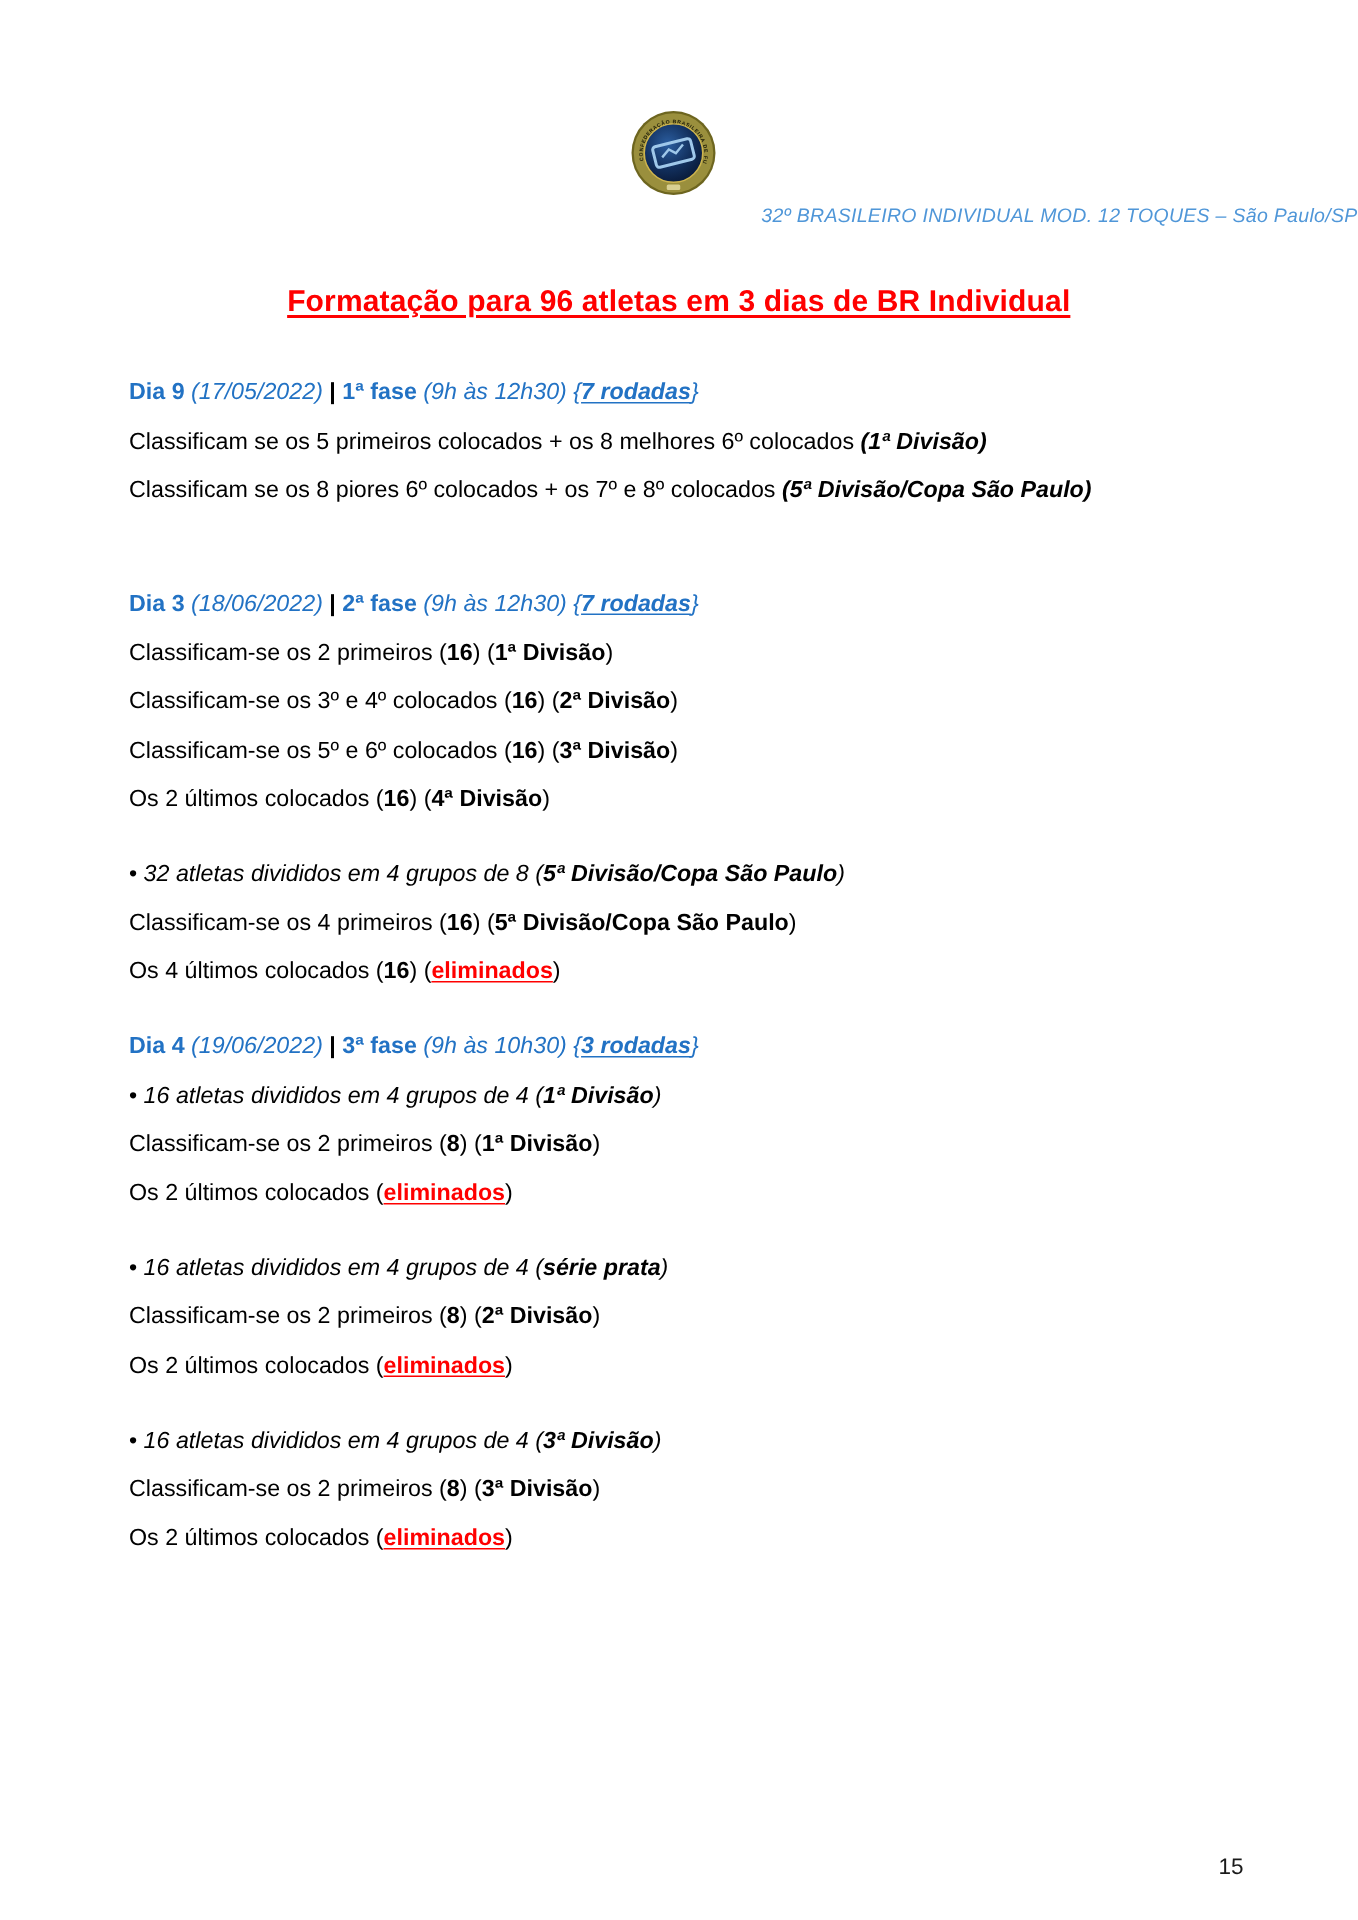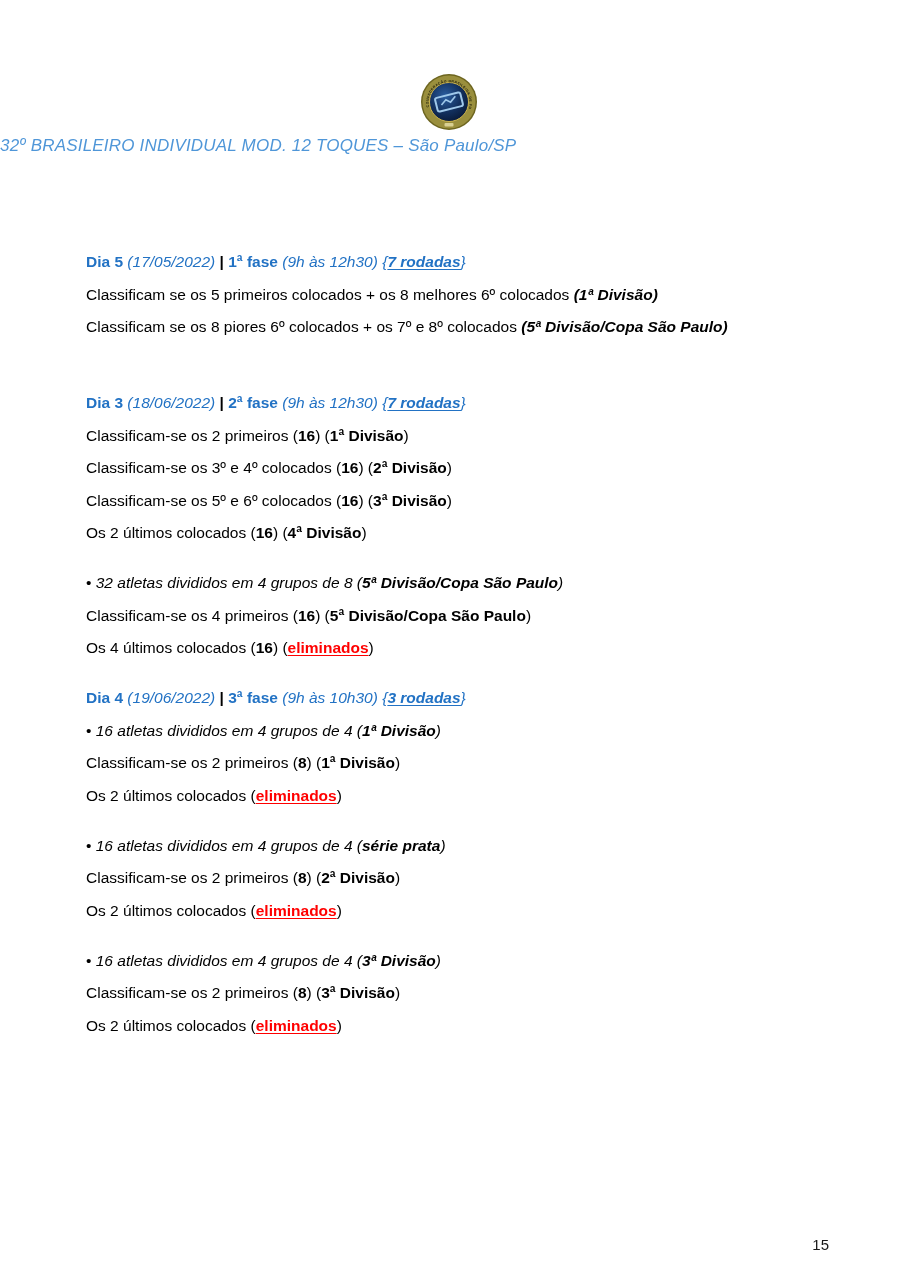--- a/index.html
+++ b/index.html
@@ -13,22 +13,22 @@
   }
   .page { position: absolute; inset: 0; }
 
   
   .logo-wrap { position: absolute; top: 73px; left: 420px; width: 58px; height: 58px; }
 
   
   .doc-title {
     position: absolute;
     top: 136px; left: 0; right: 0;
-    text-align: left;
-    font-size: 17px;
+    text-align: right;
+    font-size: 13px;
     font-style: italic;
     color: var(--title-blue, #4f96d8);
     letter-spacing: 0.2px;
   }
 
   
   .main-heading {
     position: absolute;
     top: 190px; left: 0; right: 0;
     text-align: center;
@@ -93,24 +93,25 @@
       <g transform="rotate(-14 29 29)">
         <rect x="16" y="22" width="26" height="14" rx="2" fill="none" stroke="#9fc8ea" stroke-width="2"></rect>
         <path d="M21 30 l5.5 -4 4 3.5 6 -4.5" fill="none" stroke="#9fc8ea" stroke-width="1.6"></path>
       </g>
       <rect x="24.5" y="50" width="9" height="3.6" rx="1" fill="#d9d093"></rect>
     </svg>
   </div>
 
   <div class="doc-title">32º BRASILEIRO INDIVIDUAL MOD. 12 TOQUES – São Paulo/SP</div>
 
+  <div class="main-heading">Formatação para 96 atletas em 3 dias de BR Individual</div>
 
   <div class="content">
       <div class="section">
-        <div class="para header"><span class="b blue">Dia 5 </span><span class="i blue">(17/05/2022)</span><span class="b"> | </span><span class="b blue">1ª fase </span><span class="i blue">(9h às 12h30) </span><span class="i blue">{</span><span class="bi u blue">7 rodadas</span><span class="i blue">}</span></div>
+        <div class="para header"><span class="b blue">Dia 9 </span><span class="i blue">(17/05/2022)</span><span class="b"> | </span><span class="b blue">1ª fase </span><span class="i blue">(9h às 12h30) </span><span class="i blue">{</span><span class="bi u blue">7 rodadas</span><span class="i blue">}</span></div>
         <div class="block">
           <div class="para"><span>Classificam se os 5 primeiros colocados + os 8 melhores 6º colocados </span><span class="bi">(1ª Divisão)</span></div>
           <div class="para"><span>Classificam se os 8 piores 6º colocados + os 7º e 8º colocados </span><span class="bi">(5ª Divisão/Copa São Paulo)</span></div>
         </div>
       </div>
       <div class="section">
         <div class="para header"><span class="b blue">Dia 3 </span><span class="i blue">(18/06/2022)</span><span class="b"> | </span><span class="b blue">2ª fase </span><span class="i blue">(9h às 12h30) </span><span class="i blue">{</span><span class="bi u blue">7 rodadas</span><span class="i blue">}</span></div>
         <div class="block">
           <div class="para"><span>Classificam-se os 2 primeiros (</span><span class="b">16</span><span>) (</span><span class="b">1ª Divisão</span><span>)</span></div>
           <div class="para"><span>Classificam-se os 3º e 4º colocados (</span><span class="b">16</span><span>) (</span><span class="b">2ª Divisão</span><span>)</span></div>

